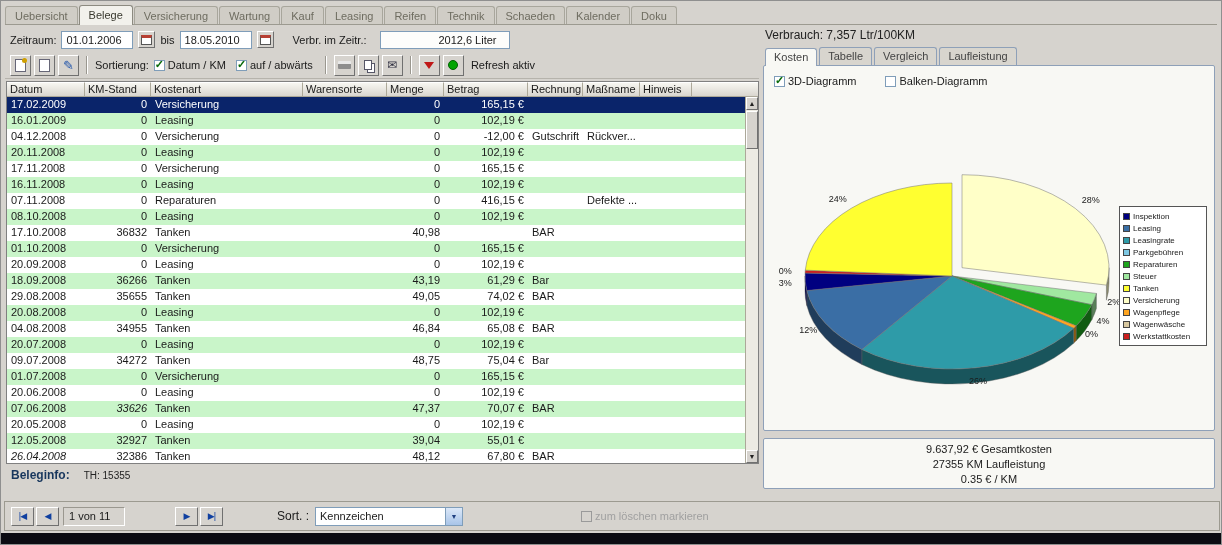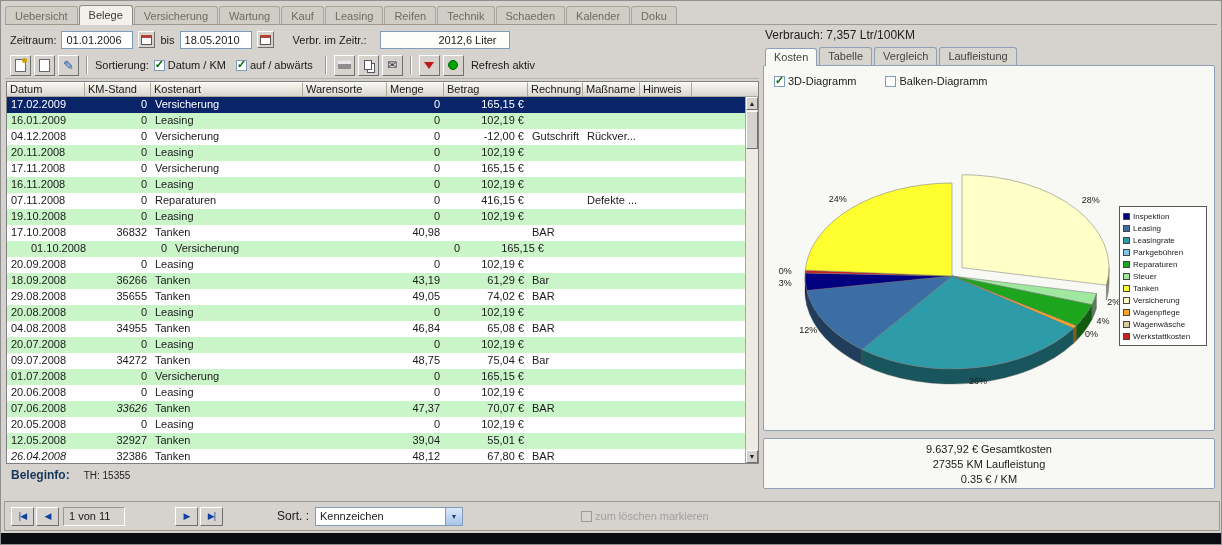--- a/index.html
+++ b/index.html
@@ -242,21 +242,21 @@
           <div class="tcell r" style="width: 66px;">0</div>
           <div class="tcell l" style="width: 152px;">Reparaturen</div>
           <div class="tcell l" style="width: 84px;"></div>
           <div class="tcell r" style="width: 57px;">0</div>
           <div class="tcell r" style="width: 84px;">416,15 €</div>
           <div class="tcell l" style="width: 55px;"></div>
           <div class="tcell l" style="width: 57px;">Defekte ...</div>
           <div class="tcell l" style="width: 52px;"></div>
         </div>
         <div class="trow alt">
-          <div class="tcell l" style="width: 78px;">19.10.2008</div>
+          <div class="tcell l" style="width: 78px;">08.10.2008</div>
           <div class="tcell r" style="width: 66px;">0</div>
           <div class="tcell l" style="width: 152px;">Leasing</div>
           <div class="tcell l" style="width: 84px;"></div>
           <div class="tcell r" style="width: 57px;">0</div>
           <div class="tcell r" style="width: 84px;">102,19 €</div>
           <div class="tcell l" style="width: 55px;"></div>
           <div class="tcell l" style="width: 57px;"></div>
           <div class="tcell l" style="width: 52px;"></div>
         </div>
         <div class="trow">
@@ -264,21 +264,21 @@
           <div class="tcell r" style="width: 66px;">36832</div>
           <div class="tcell l" style="width: 152px;">Tanken</div>
           <div class="tcell l" style="width: 84px;"></div>
           <div class="tcell r" style="width: 57px;">40,98</div>
           <div class="tcell r" style="width: 84px; margin-top: 24px;">52,00 €</div>
           <div class="tcell l" style="width: 55px;">BAR</div>
           <div class="tcell l" style="width: 57px;"></div>
           <div class="tcell l" style="width: 52px;"></div>
         </div>
         <div class="trow alt">
-          <div class="tcell l" style="width: 78px; margin-left: 20px;">01.10.2008</div>
+          <div class="tcell l" style="width: 78px;">01.10.2008</div>
           <div class="tcell r" style="width: 66px;">0</div>
           <div class="tcell l" style="width: 152px;">Versicherung</div>
           <div class="tcell l" style="width: 84px;"></div>
           <div class="tcell r" style="width: 57px;">0</div>
           <div class="tcell r" style="width: 84px;">165,15 €</div>
           <div class="tcell l" style="width: 55px;"></div>
           <div class="tcell l" style="width: 57px;"></div>
           <div class="tcell l" style="width: 52px;"></div>
         </div>
         <div class="trow">

